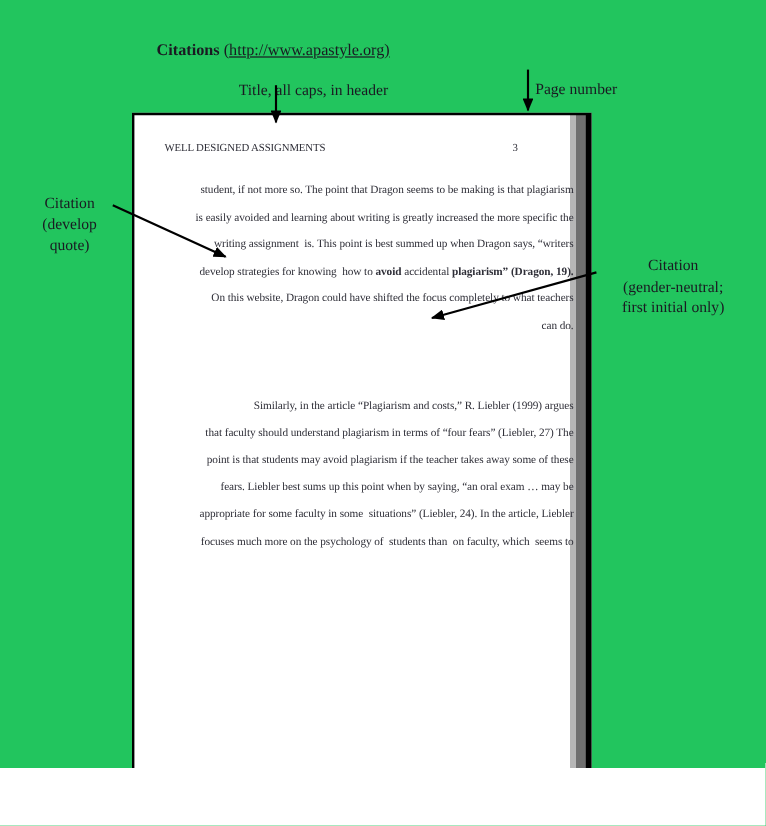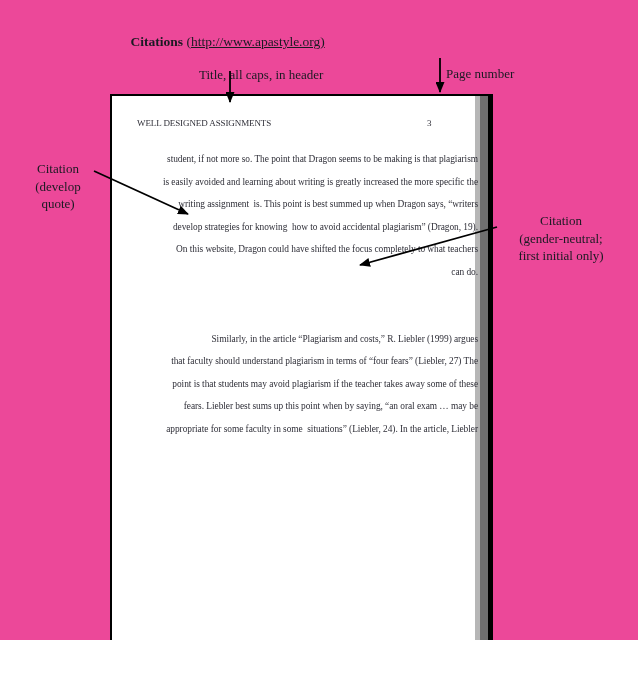--- a/index.html
+++ b/index.html
@@ -1,17 +1,17 @@
 <!DOCTYPE html>
 <html><head>
 <meta charset="utf-8">
 <style>
   html,body{margin:0;padding:0;background:#ffffff;}
   .canvas{
-    position:relative;width:638px;height:640px;background:#ec4899;
+    position:relative;width:638px;height:640px;background:#22c55e;
     font-family:"Liberation Serif", serif;color:#2f2f38;overflow:hidden;
   }
   
   .heading{position:absolute;left:117px;top:18px;font-size:13.5px;color:#1a1a22;white-space:pre;}
   .heading .b{font-weight:bold;}
   .heading .url{color:#1a1a22;text-decoration:underline;cursor:pointer;}
   
   .ann{position:absolute;font-size:13px;color:#1a1a22;line-height:17.5px;margin-top:12px;}
   .ann-title{left:199px;top:54px;}
   .ann-page{left:446px;top:53px;}
@@ -23,21 +23,21 @@
     background:#ffffff;box-sizing:border-box;
     border:2px solid #000;border-right:5px solid #000;border-bottom:5px solid #000;
     box-shadow: inset -8px -6px 0 #6f6f6f, inset -13px -10px 0 #b6b6b6;
     text-align: right;
   }
   .running-head{position:absolute;left:25px;top:22px;font-size:9px;letter-spacing:-0.1px;white-space:pre;}
   .pagenum{position:absolute;left:315px;top:22px;font-size:9px;}
   .doc-body{position:absolute;left:21px;top:52px;width:345px;font-size:9.4px;letter-spacing:-0.05px;}
   .body-line{white-space:pre;line-height:22.6px;height:22.6px;}
   .body-line.indent{padding-left:28px;margin-top:44px;}
-  .body-line .b{font-weight:normal;}
+  .body-line .b{font-weight:bold;}
   
   .arrows{position:absolute;left:0;top:0;width:638px;height:688px;pointer-events:none;}
 </style>
 </head>
 <body>
 
 <div class="canvas">
 
   <div class="heading">
     <span class="b">Citations</span><span> (</span><span class="url">http://www.apastyle.org)</span>
@@ -66,20 +66,21 @@
         <div class="body-line"><span>is easily avoided and learning about writing is greatly increased the more specific the</span></div>
         <div class="body-line"><span>writing assignment  is. This point is best summed up when Dragon says, “writers</span></div>
         <div class="body-line"><span>develop strategies for knowing  how to </span><span class="b">avoid</span><span> accidental </span><span class="b">plagiarism” (Dragon, 19).</span></div>
         <div class="body-line"><span>On this website, Dragon could have shifted the focus completely to what teachers</span></div>
         <div class="body-line"><span>can do.</span></div>
         <div class="body-line indent"><span>Similarly, in the article “Plagiarism and costs,” R. Liebler (1999) argues</span></div>
         <div class="body-line"><span>that faculty should understand plagiarism in terms of “four fears” (Liebler, 27) The</span></div>
         <div class="body-line"><span>point is that students may avoid plagiarism if the teacher takes away some of these</span></div>
         <div class="body-line"><span>fears. Liebler best sums up this point when by saying, “an oral exam … may be</span></div>
         <div class="body-line"><span>appropriate for some faculty in some  situations” (Liebler, 24). In the article, Liebler</span></div>
+        <div class="body-line"><span>focuses much more on the psychology of  students than  on faculty, which  seems to</span></div>
       </div>
   </div>
 
   <svg class="arrows" viewBox="0 0 638 688" xmlns="http://www.w3.org/2000/svg">
     <defs>
       <marker id="ah" markerUnits="userSpaceOnUse" markerWidth="12" markerHeight="9" refX="10" refY="4.5" orient="auto">
         <path d="M0,0 L11,4.5 L0,9 Z" fill="#000"></path>
       </marker>
     </defs>
     <line x1="230" y1="71" x2="230" y2="102" stroke="#000" stroke-width="1.8" marker-end="url(#ah)"></line>

